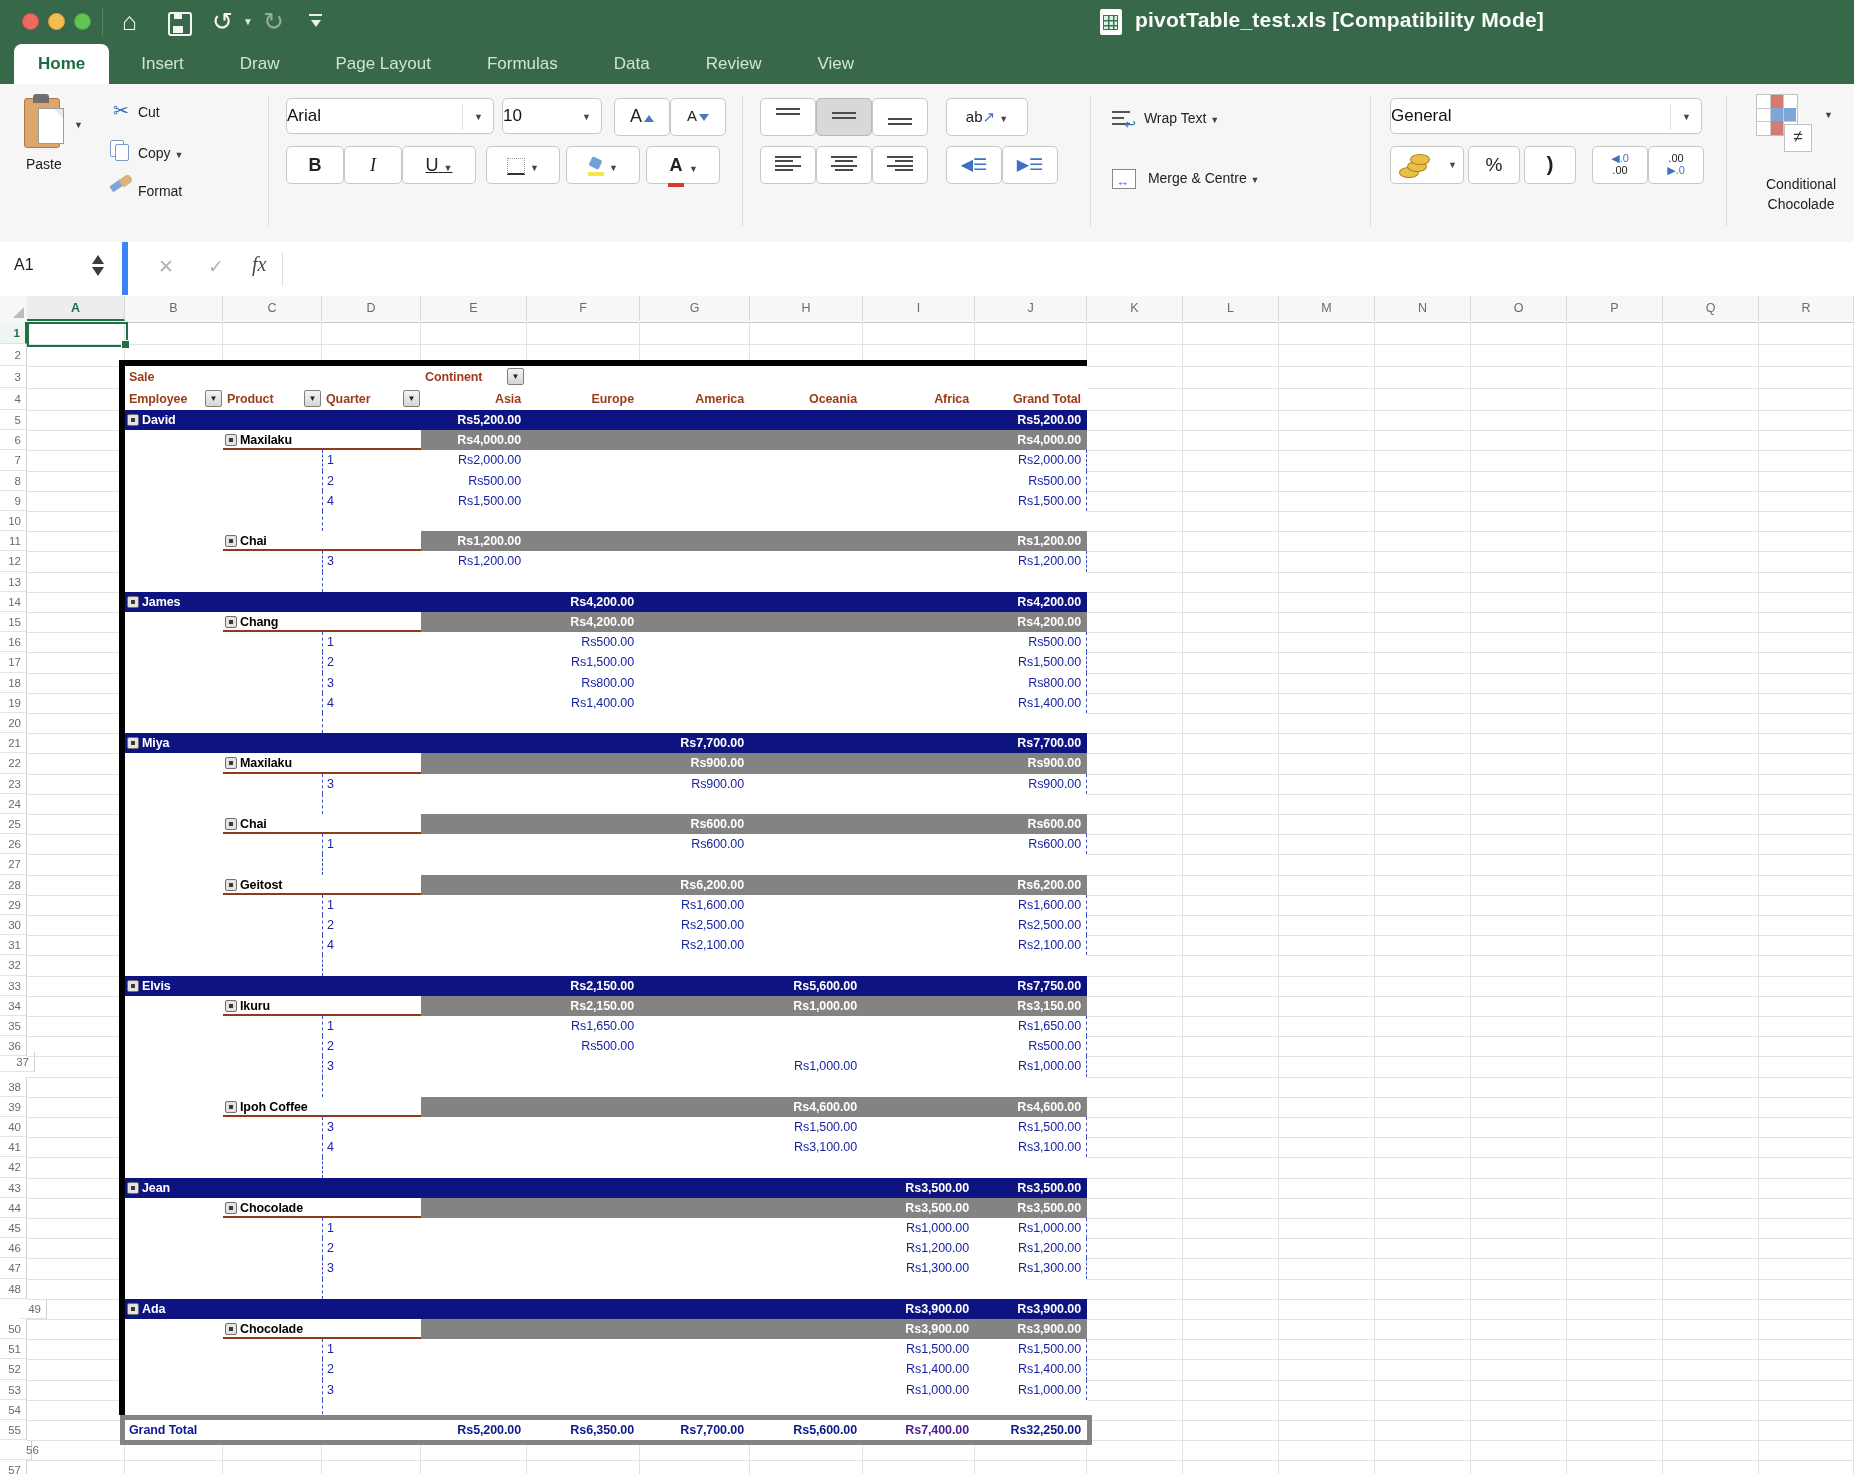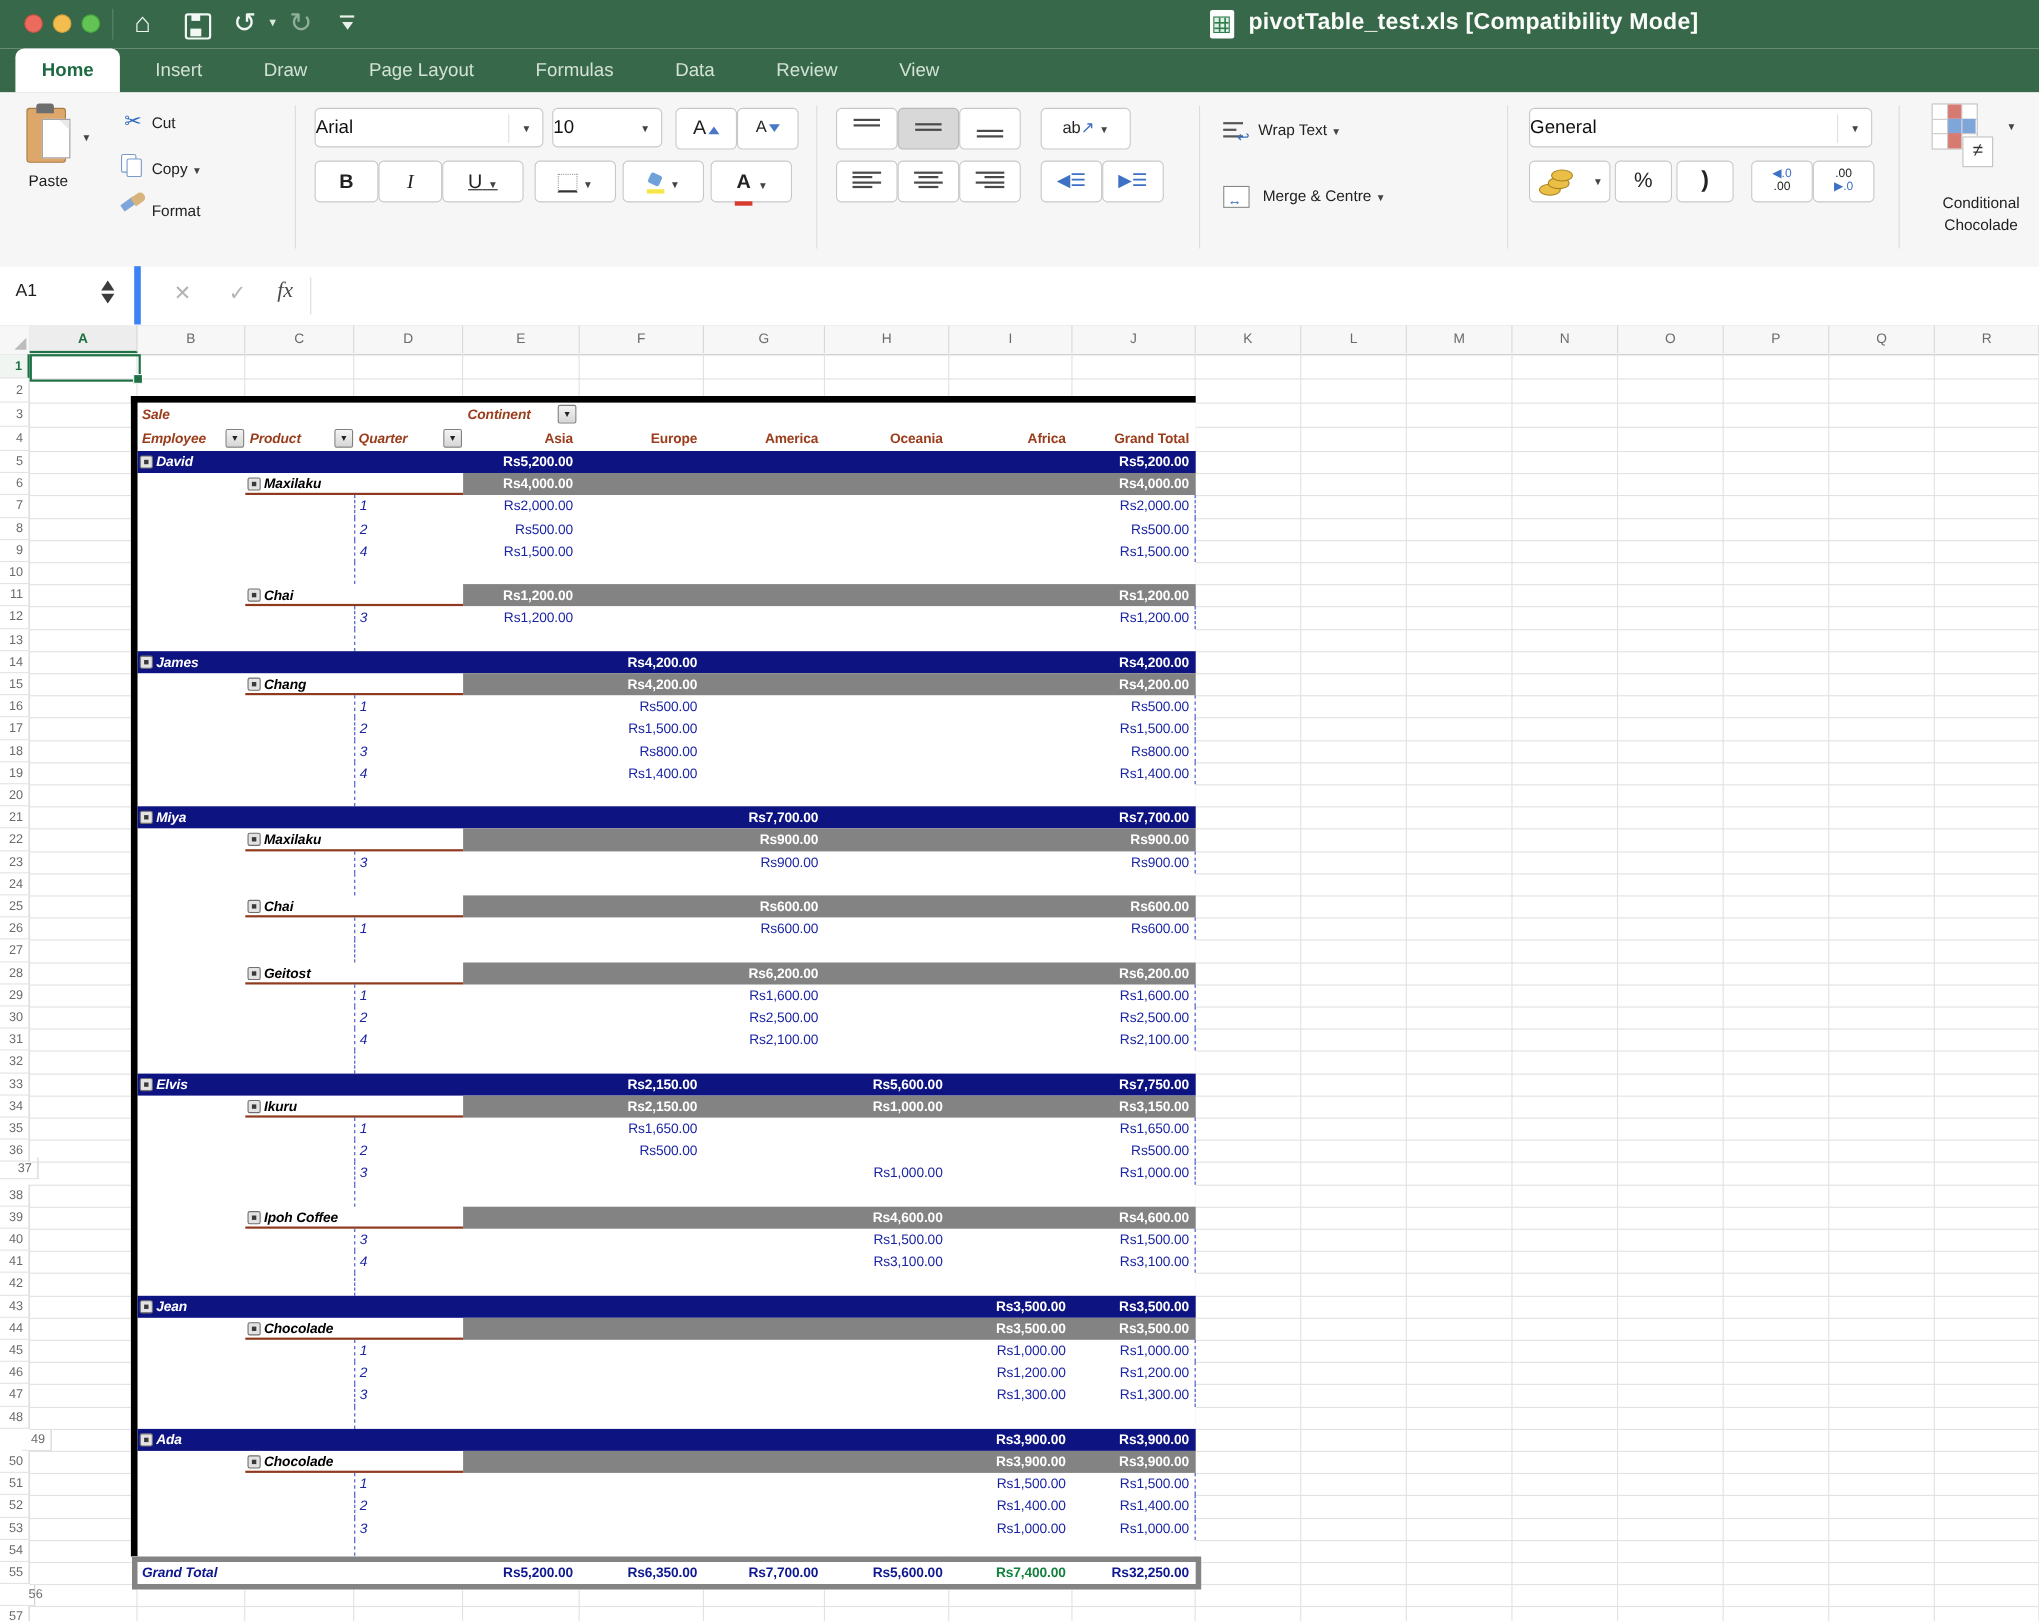--- a/index.html
+++ b/index.html
@@ -110,21 +110,21 @@
   .colcell.sel{background:#EDEDED;color:#1E7145;font-weight:bold;border-bottom:2px solid #1E7145;}
   #corner{left:0;top:0;width:27px;height:25px;border-right:1px solid #C9C9C9;}
   #corner .tri{position:absolute;right:3px;bottom:3px;width:0;height:0;border-bottom:11px solid #BDBDBD;border-left:11px solid transparent;}
   .rowcell{left:0;width:26px;text-align:right;padding-right:5px;font-size:11.5px;color:#6B6B6B;border-bottom:1px solid #E3E3E3;border-right:1px solid #D0D0D0;box-sizing:border-box;}
   .rowcell.sel{color:#1E7145;font-weight:bold;background:#F0F5F1;border-right:2px solid #1E7145;}
   .gl{background:#E2E2E2;}
   
   #sel-a1{left:27px;top:322px;width:97px;height:21px;border:2px solid #1E7145;}
   #sel-handle{left:121px;top:340px;width:7px;height:7px;background:#1E7145;border:1px solid #fff;}
   
-  .pv-label{font-size:12.5px;font-weight:bold;letter-spacing:-0.1px;font-style:italic;}
+  .pv-label{font-size:12.5px;font-weight:bold;letter-spacing:-0.1px;}
   .pv-val{font-size:12.5px;text-align:right;letter-spacing:-0.1px;}
   .expandbtn{position:absolute;width:12px;height:12px;background:#E3E3E3;border:1px solid #6F6F6F;border-radius:2px;box-sizing:border-box;}
   .expandbtn i{position:absolute;left:3px;top:3px;width:4px;height:4px;background:#3a3a3a;}
   .fdd{position:absolute;width:17px;height:17px;background:linear-gradient(#F4F4F4,#D6D6D6);border:1px solid #7F7F7F;border-radius:2px;box-sizing:border-box;text-align:center;line-height:15px;font-size:8px;color:#222;}
 </style>
 </head>
 <body>
 
 <div class="abs" id="titlebar">
   <div class="abs tl" id="tl-close"></div>
@@ -744,15 +744,15 @@
     <div class="pv-val" style="position: absolute; left: 863px; top: 1379.6px; width: 106px; height: 20.2px; line-height: 20.2px; color: rgb(26, 36, 163);">Rs1,000.00</div>
     <div class="pv-val" style="position: absolute; left: 975px; top: 1379.6px; width: 106px; height: 20.2px; line-height: 20.2px; color: rgb(26, 36, 163);">Rs1,000.00</div>
     <div style="position: absolute; left: 1086px; top: 1379.6px; width: 1px; height: 20.2px; border-left: 1px dashed rgb(58, 80, 194);"></div>
     <div style="position: absolute; left: 322px; top: 1399.8px; width: 1px; height: 20.2px; border-left: 1px dashed rgb(58, 80, 194);"></div>
     <div style="position: absolute; left: 120px; top: 1414.8px; width: 972px; height: 30.6px; border: 5px solid rgb(131, 131, 131); box-sizing: border-box; background: rgb(255, 255, 255);"></div>
     <div class="pv-label" style="position: absolute; left: 129px; top: 1420px; width: 180px; height: 20.2px; line-height: 20.2px; color: rgb(14, 24, 144);">Grand Total</div>
     <div class="pv-val" style="position: absolute; left: 421px; top: 1420px; width: 100px; height: 20.2px; line-height: 20.2px; color: rgb(14, 24, 144); font-weight: bold;">Rs5,200.00</div>
     <div class="pv-val" style="position: absolute; left: 527px; top: 1420px; width: 107px; height: 20.2px; line-height: 20.2px; color: rgb(14, 24, 144); font-weight: bold;">Rs6,350.00</div>
     <div class="pv-val" style="position: absolute; left: 640px; top: 1420px; width: 104px; height: 20.2px; line-height: 20.2px; color: rgb(14, 24, 144); font-weight: bold;">Rs7,700.00</div>
     <div class="pv-val" style="position: absolute; left: 750px; top: 1420px; width: 107px; height: 20.2px; line-height: 20.2px; color: rgb(14, 24, 144); font-weight: bold;">Rs5,600.00</div>
-    <div class="pv-val" style="position: absolute; left: 863px; top: 1420px; width: 106px; height: 20.2px; line-height: 20.2px; color: #15803d; font-weight: bold;">Rs7,400.00</div>
+    <div class="pv-val" style="position: absolute; left: 863px; top: 1420px; width: 106px; height: 20.2px; line-height: 20.2px; color: #4c1d95; font-weight: bold;">Rs7,400.00</div>
     <div class="pv-val" style="position: absolute; left: 975px; top: 1420px; width: 106px; height: 20.2px; line-height: 20.2px; color: rgb(14, 24, 144); font-weight: bold;">Rs32,250.00</div>
   </div>
 
 </body></html>

